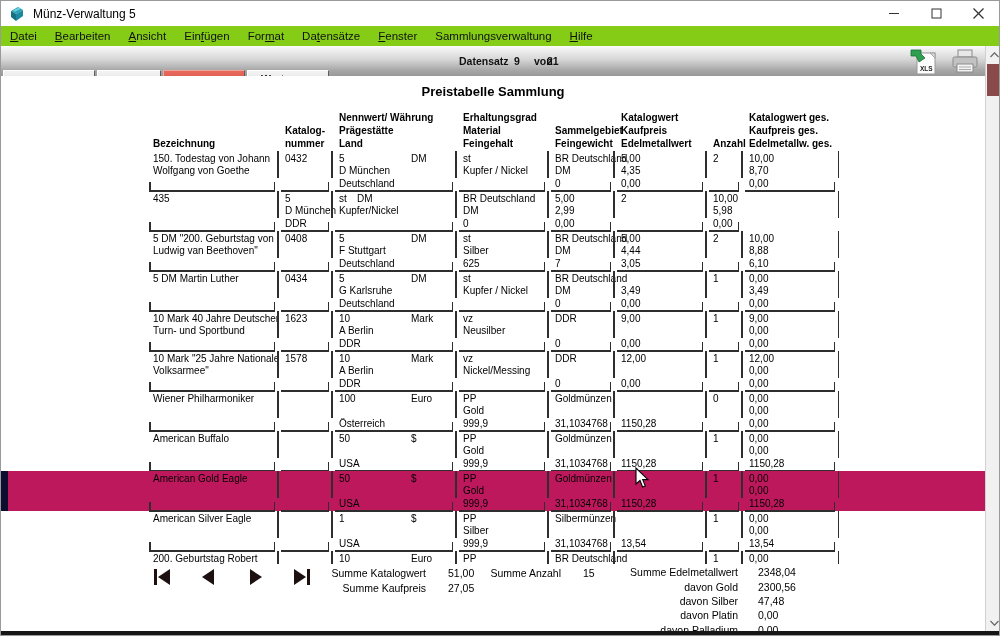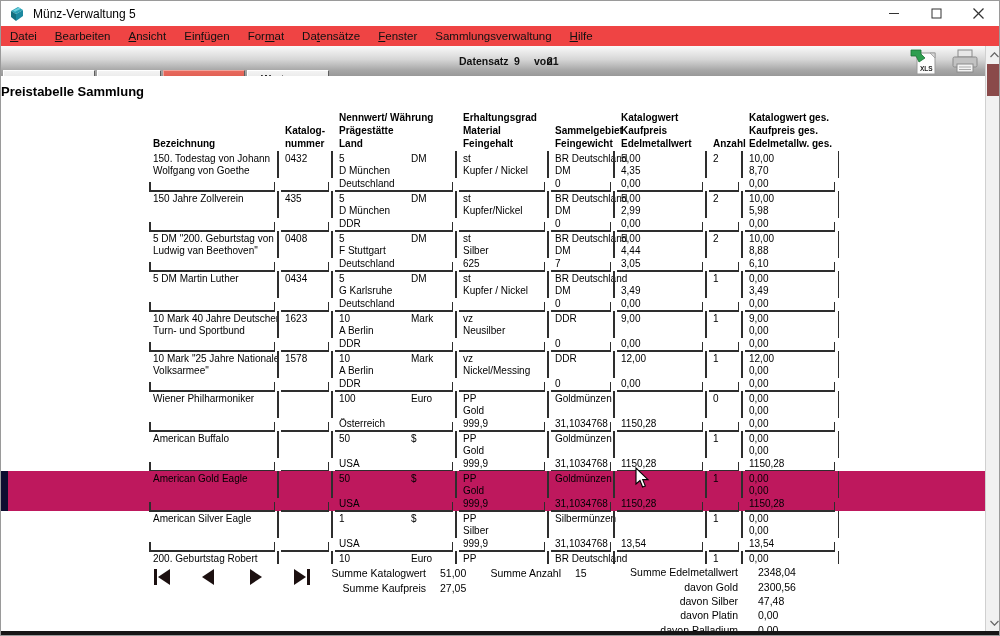--- a/index.html
+++ b/index.html
@@ -11,21 +11,21 @@
   
   .titlebar { position:absolute; left:0; top:0; width:100%; height:25px; background:#fff;
               display:flex; align-items:center; }
   .app-icon { margin-left:8px; width:16px; height:16px; }
   .title-text { margin-left:8px; font-size:12px; color:#000; }
   .win-controls { position:absolute; right:0; top:0; height:25px; display:flex; }
   .win-btn { width:42px; height:25px; display:flex; align-items:center; justify-content:center; }
   .win-btn svg { display:block; }
 
   
-  .menubar { position:absolute; left:0; top:25px; width:100%; height:20px; background:#ef4444;
+  .menubar { position:absolute; left:0; top:25px; width:100%; height:20px; background:#84cc16;
              display:flex; align-items:center; font-size:11.5px; color:#111; }
   .menu-item { padding:2px 9px; cursor:default; white-space:nowrap; }
   .menu-item u { text-decoration:underline; }
 
   
   .toolbar { position:absolute; left:0; top:45px; width:984px; height:30px;
              background:linear-gradient(#fafafa, #d6d6d6 45%, #a8a8a8 80%, #999); }
   .tb-btn { position:absolute; top:0; height:30px; display:flex; align-items:center; gap:5px;
             padding:0 8px; font-size:10.5px; font-weight:bold; color:#111;
             background:linear-gradient(#f4f4f4,#c9c9c9);
@@ -48,21 +48,21 @@
   
   .scrollbar { position:absolute; left:984px; top:45px; width:16px; height:585px;
                background:#f1f1f1; border-left:1px solid #d0d0d0; }
   .sb-btn { position:absolute; left:0; width:16px; height:17px; background:#f1f1f1;
             display:flex; align-items:center; justify-content:center; }
   .sb-up { top:0; } .sb-down { bottom:0; }
   .sb-thumb { position:absolute; left:1px; top:18px; width:14px; height:32px; background:#8a4a4a; }
 
   
   .content { position:absolute; left:0; top:75px; width:984px; height:555px; background:#fff; }
-  .page-title { position:absolute; left:0; top:8px; width:984px; 
+  .page-title { position:absolute; left:0; top:8px; width:984px; text-align:center;
                 font-size:13px; font-weight:bold; color:#000; }
 
   .thead { position:absolute; left:148px; top:28px; width:686px; height:46px;
            display:grid; grid-template-columns:126px 48px 118px 86px 60px 86px 30px 90px;
            column-gap:6px; }
   .hcell { display:flex; flex-direction:column; justify-content:flex-end;
            font-size:10px; font-weight:bold; color:#000; padding-left:4px; }
   .hline { line-height:13px; white-space:nowrap; }
 
   .tbody { position:absolute; left:0; top:75px; width:984px; height:413px; overflow:hidden; }
@@ -86,21 +86,21 @@
   .nav-btn { width:20px; height:18px; }
   .sumgrp1 { position:absolute; left:270px; top:1px; }
   .sumgrp2 { position:absolute; left:460px; top:1px; }
   .sumgrp3 { position:absolute; left:580px; top:1px; }
   .sumrow { display:flex; height:15px; align-items:center; font-size:10.5px; }
   .sumgrp3 .sumrow { height:14.4px;align-items:center; }
   .sumlabel { font-weight:normal; text-align:right; color:#000; }
   .sumgrp1 .sumlabel { width:155px; }
   .sumgrp2 .sumlabel { width:100px; }
   .sumgrp3 .sumlabel { width:157px; }
-  .sumval { margin-left:14px; color:#000; }
+  .sumval { margin-left:22px; color:#000; }
   .sumgrp3 .sumval { margin-left:20px; }
 
   .bottom-strip { position:absolute; left:0; top:630px; width:1000px; height:6px; background:#161616; }
   .cursor { position:absolute; left:634px; top:466px; pointer-events:none; }
 </style>
 </head>
 <body>
 
 <div class="window">
 
@@ -303,23 +303,20 @@
             </div>
             <div class="cell">
               <div class="tline">10,00</div>
               <div class="tline">8,70</div>
               <div class="tline">0,00</div>
             </div>
           </div>
         </div>
         <div class="trow">
           <div class="rgrid">
-            <div class="cell">
-              <div class="tline">150 Jahre Zollverein</div>
-            </div>
             <div class="cell">
               <div class="tline">435</div>
             </div>
             <div class="cell">
               <div class="tline">5<div class="cur">DM</div></div>
               <div class="tline">D München</div>
               <div class="tline">DDR</div>
             </div>
             <div class="cell">
               <div class="tline">st</div>

